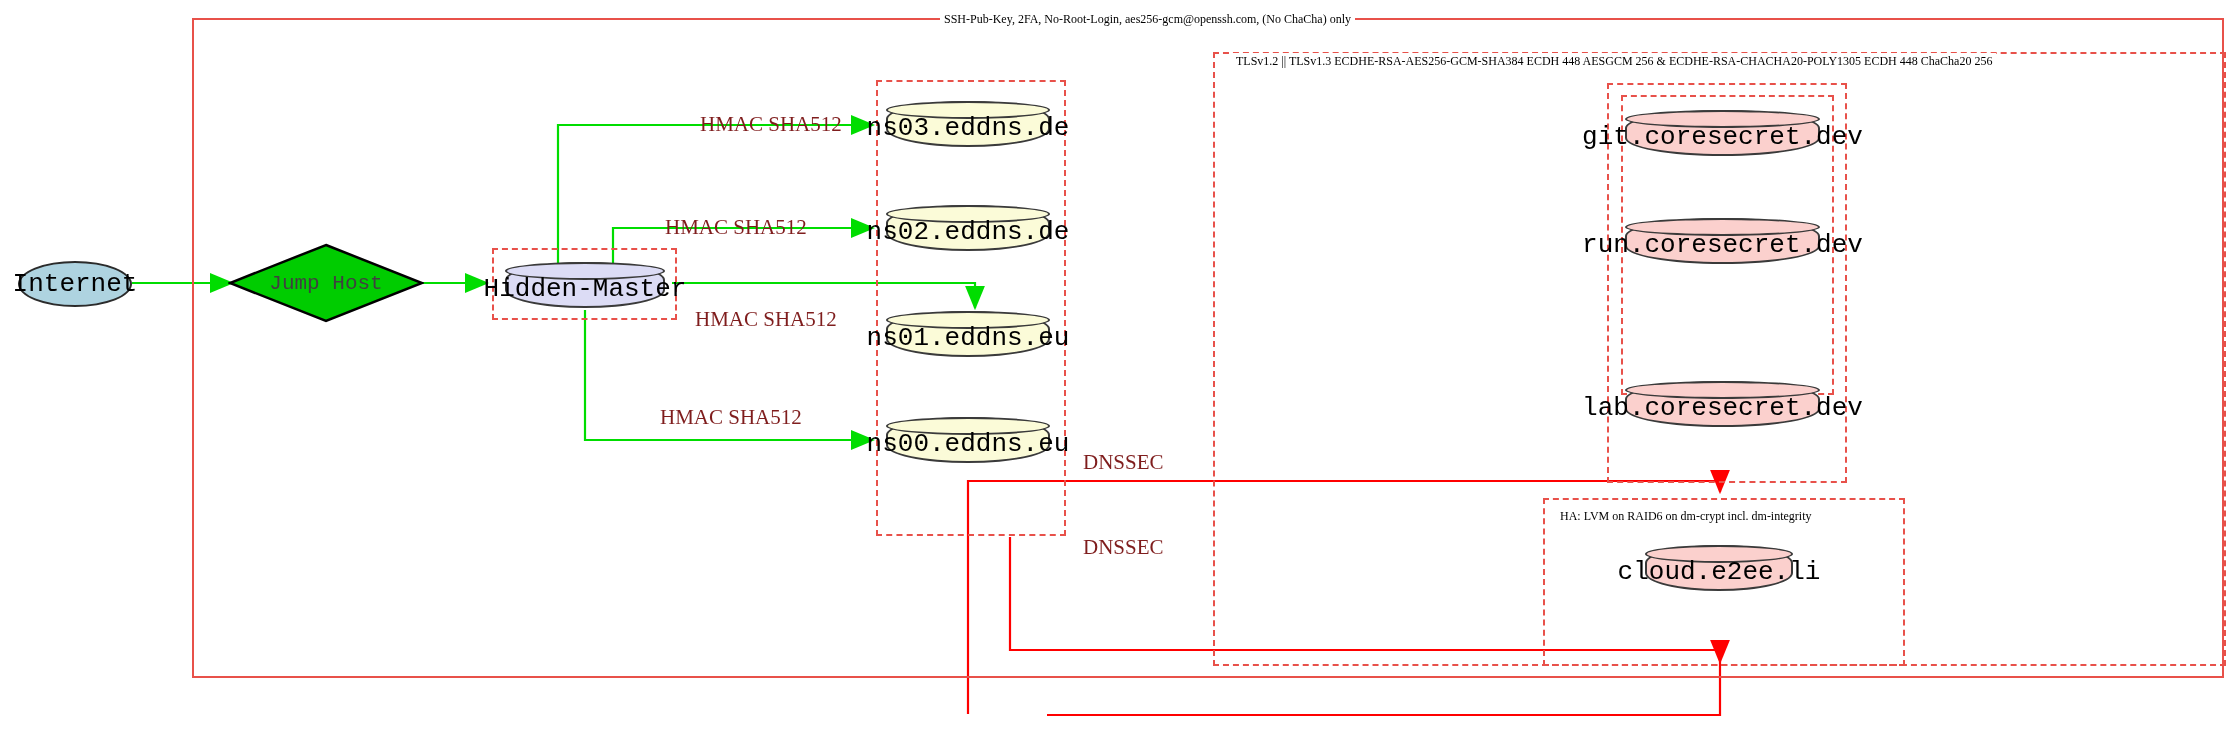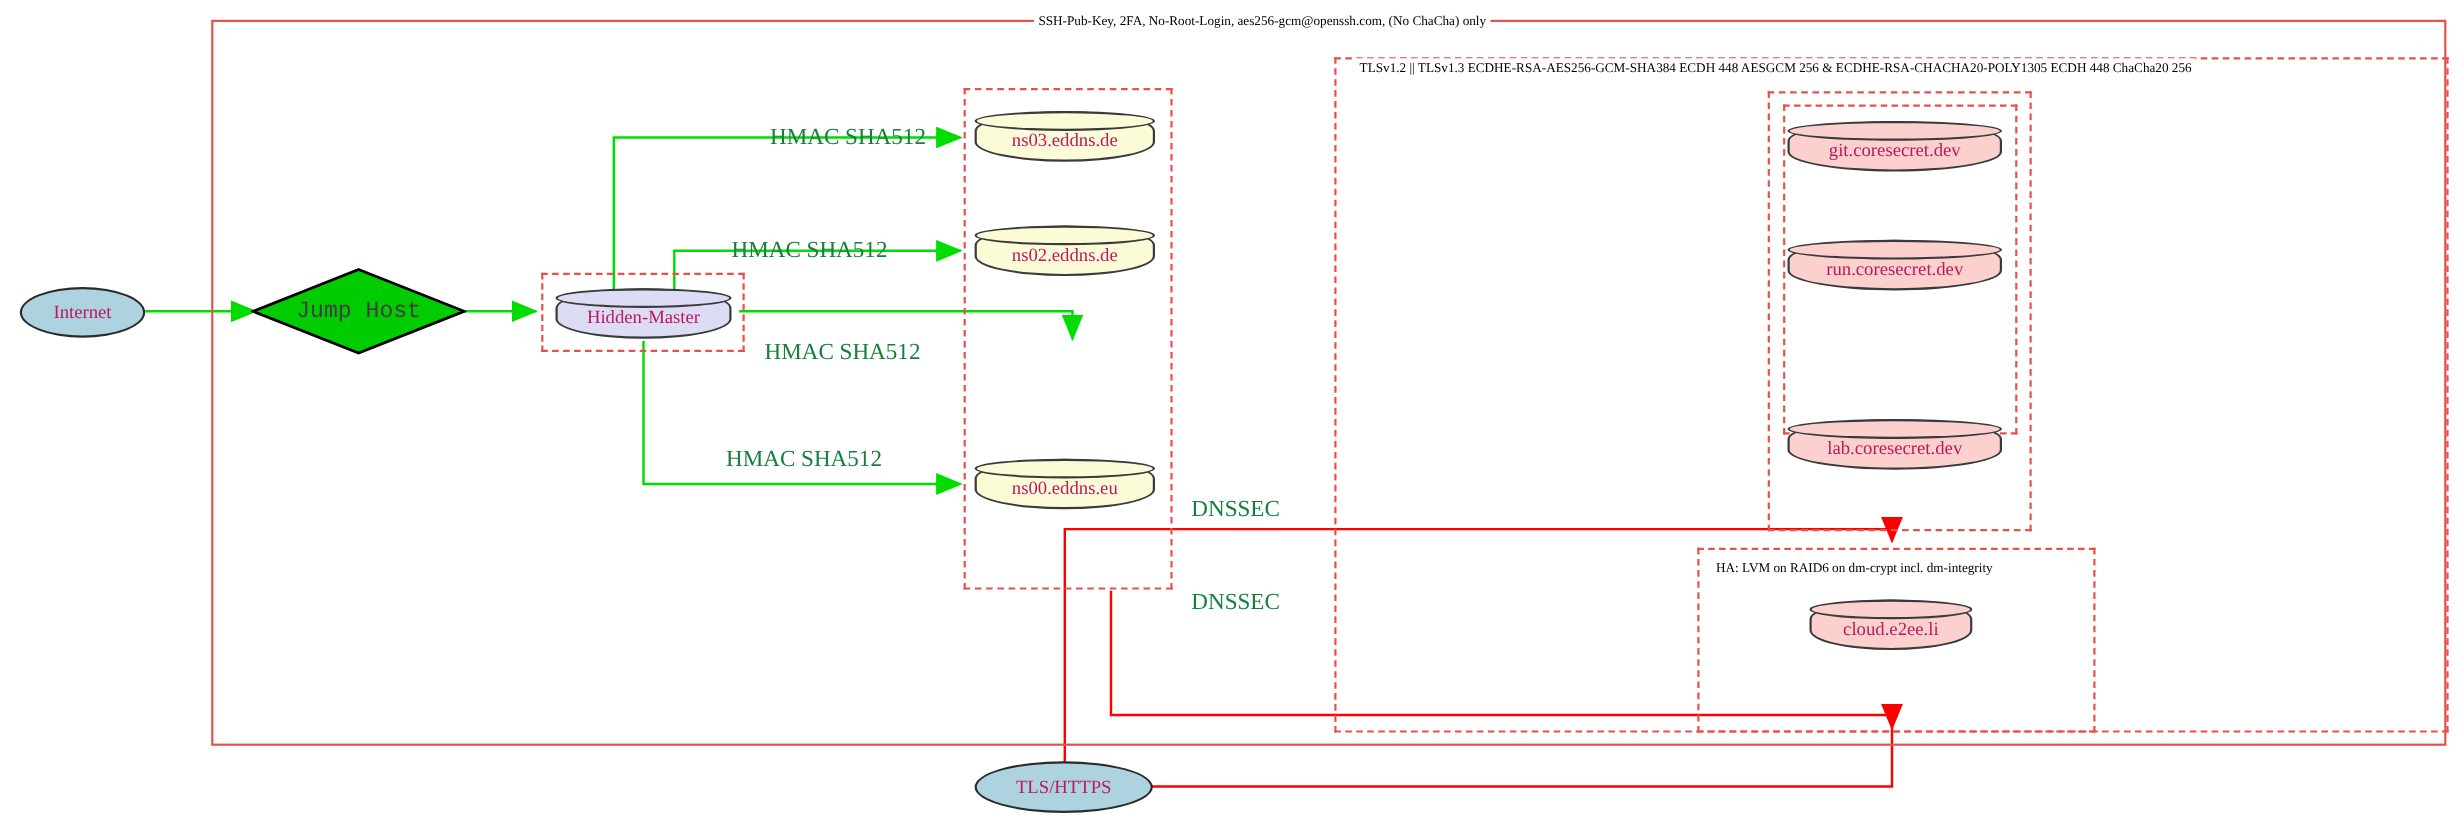--- a/index.html
+++ b/index.html
@@ -42,23 +42,23 @@
     padding: 0 4px;
     line-height: 16px;
   }
   
   .node {
     position: absolute;
     box-sizing: border-box;
     display: flex;
     align-items: center;
     justify-content: center;
-    color: #be185d;
-    font-size: 17px;
-    font-family: Liberation Serif, serif;
+    color: #000000;
+    font-size: 26px;
+    font-family: Liberation Mono, monospace;
     white-space: nowrap;
   }
   
   .cyl {
     border: 2px solid #3a3a3a;
     border-radius: 50% / 18px;
     background: #fbfbd8;
     box-shadow: inset 0 9px 0 -6px rgba(0,0,0,0.0);
   }
   .cyl .cyl-top {
@@ -106,21 +106,21 @@
     font-size: 21px;
     color: #404040;
     font-family: Liberation Mono, monospace;
     white-space: nowrap;
   }
   
   .edge-label {
     position: absolute;
     font-family: "Liberation Serif", serif;
     font-size: 21px;
-    color: #15803d;
+    color: #7f1d1d;
     white-space: nowrap;
     background: transparent;
   }
 </style>
 </head>
 <body>
 
 <div id="stage">
 
   <svg id="wires" viewBox="0 0 2240 744" width="2240" height="744">
@@ -194,20 +194,24 @@
   <div class="node cyl cyl-beige" style="left:886px; top:101px; width:164px; height:46px;">
     <div class="cyl-top"></div>
     <span class="cyl-label">ns03.eddns.de</span>
   </div>
 
   <div class="node cyl cyl-beige" style="left:886px; top:205px; width:164px; height:46px;">
     <div class="cyl-top"></div>
     <span class="cyl-label">ns02.eddns.de</span>
   </div>
 
+  <div class="node cyl cyl-beige" style="left:886px; top:311px; width:164px; height:46px;">
+    <div class="cyl-top"></div>
+    <span class="cyl-label">ns01.eddns.eu</span>
+  </div>
 
   <div class="node cyl cyl-beige" style="left:886px; top:417px; width:164px; height:46px;">
     <div class="cyl-top"></div>
     <span class="cyl-label">ns00.eddns.eu</span>
   </div>
 
   <div class="node cyl cyl-pink" style="left:1625px; top:110px; width:195px; height:46px;">
     <div class="cyl-top"></div>
     <span class="cyl-label">git.coresecret.dev</span>
   </div>
@@ -220,23 +224,20 @@
   <div class="node cyl cyl-pink" style="left:1625px; top:218px; width:195px; height:46px;">
     <div class="cyl-top"></div>
     <span class="cyl-label">run.coresecret.dev</span>
   </div>
 
   <div class="node cyl cyl-pink" style="left:1645px; top:545px; width:148px; height:46px;">
     <div class="cyl-top"></div>
     <span class="cyl-label">cloud.e2ee.li</span>
   </div>
 
-  <div class="node ellipse" style="left:886px; top:692px; width:162px; height:47px;">
-    <span>TLS/HTTPS</span>
-  </div>
 
   <div class="edge-label" style="left:700px; top:112px;">HMAC SHA512</div>
   <div class="edge-label" style="left:665px; top:215px;">HMAC SHA512</div>
   <div class="edge-label" style="left:695px; top:307px;">HMAC SHA512</div>
   <div class="edge-label" style="left:660px; top:405px;">HMAC SHA512</div>
   <div class="edge-label" style="left:1083px; top:450px;">DNSSEC</div>
   <div class="edge-label" style="left:1083px; top:535px;">DNSSEC</div>
 
 </div>
 

